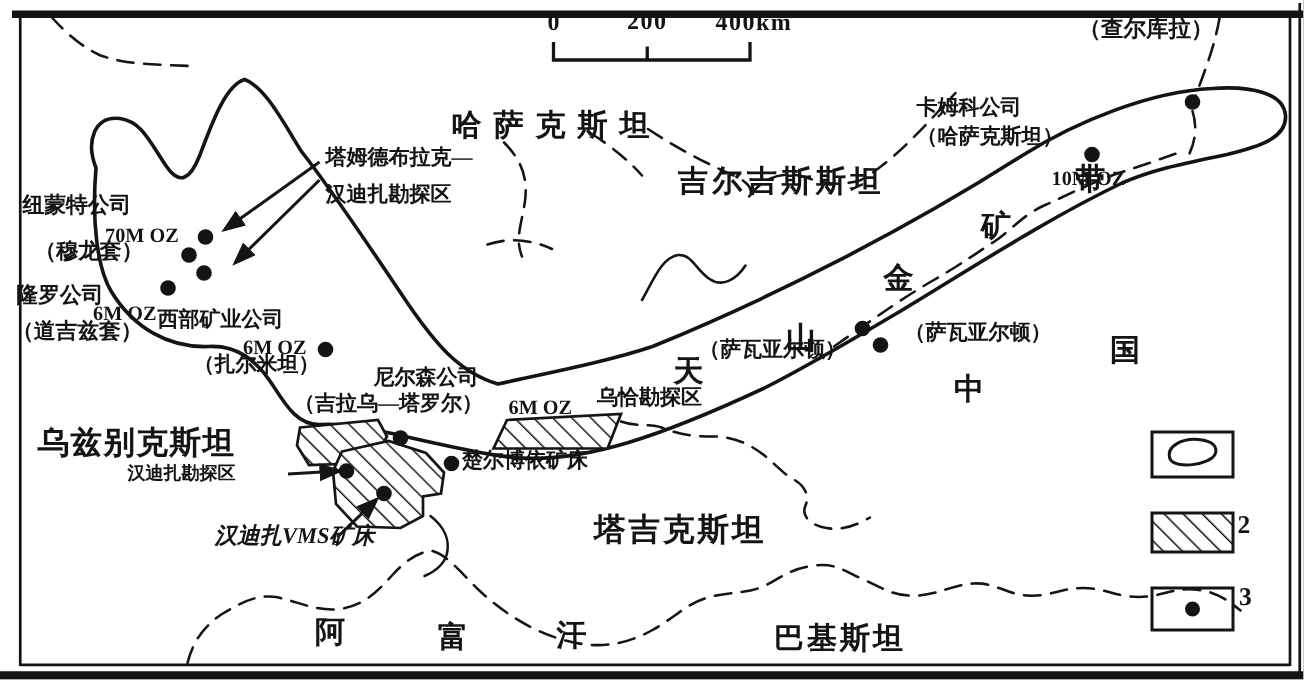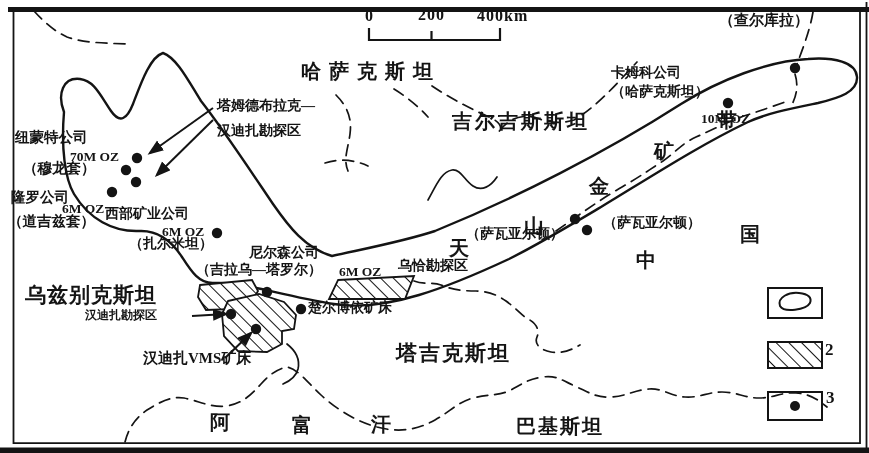--- a/index.html
+++ b/index.html
@@ -107,21 +107,21 @@
   </svg>
 
   <div class="lbl scale-num" style="left:365px;top:8px">0</div>
   <div class="lbl scale-num" style="left:418px;top:7px">200</div>
   <div class="lbl scale-num" style="left:477px;top:8px">400km</div>
 
   <div class="lbl legend-num" style="left:825px;top:341px">2</div>
   <div class="lbl legend-num" style="left:826px;top:389px">3</div>
 
   <div id="labels">
-      <div class="lbl country" style="left: 287px; top: 61px; letter-spacing: 8px; padding-left: 14px;">哈萨克斯坦</div>
+      <div class="lbl country" style="left: 287px; top: 74px; letter-spacing: 8px; padding-left: 14px;">哈萨克斯坦</div>
       <div class="lbl country" style="left: 452px; top: 111px; letter-spacing: 3px;">吉尔吉斯斯坦</div>
       <div class="lbl country" style="left: 25px; top: 285px; font-size: 21px; letter-spacing: 1px;">乌兹别克斯坦</div>
       <div class="lbl country" style="left: 372px; top: 343px; font-size: 21px; letter-spacing: 2px; margin-left: 24px;">塔吉克斯坦</div>
       <div class="lbl country" style="left: 516px; top: 416px; letter-spacing: 2px;">巴基斯坦</div>
       <div class="lbl char" style="left: 210px; top: 412px;">阿</div>
       <div class="lbl char" style="left: 292px; top: 415px;">富</div>
       <div class="lbl char" style="left: 371px; top: 414px;">汗</div>
       <div class="lbl char" style="left: 449px; top: 238px;">天</div>
       <div class="lbl char" style="left: 524px; top: 216px;">山</div>
       <div class="lbl char" style="left: 589px; top: 176px;">金</div>
@@ -139,21 +139,21 @@
       <div class="lbl site" style="left: 162px; top: 225px;">6M OZ</div>
       <div class="lbl site" style="left: 129px; top: 237px; font-size: 14px;">（扎尔米坦）</div>
       <div class="lbl site" style="left: 217px; top: 99px; font-size: 14px;">塔姆德布拉克—</div>
       <div class="lbl site" style="left: 217px; top: 124px; font-size: 14px;">汉迪扎勘探区</div>
       <div class="lbl site" style="left: 249px; top: 246px; font-size: 14px;">尼尔森公司</div>
       <div class="lbl site" style="left: 196px; top: 263px; font-size: 14px;">（吉拉乌—塔罗尔）</div>
       <div class="lbl site" style="left: 339px; top: 265px;">6M OZ</div>
       <div class="lbl site" style="left: 398px; top: 259px; font-size: 14px;">乌恰勘探区</div>
       <div class="lbl site" style="left: 308px; top: 301px; font-size: 14px;">楚尔博依矿床</div>
       <div class="lbl site" style="left: 85px; top: 309px; font-size: 12px;">汉迪扎勘探区</div>
-      <div class="lbl site" style="left: 143px; top: 351px; font-size: 15px;">汉迪扎VMS矿床</div>
+      <div class="lbl site" style="left: 143px; top: 351px; font-size: 15px; font-style: italic;">汉迪扎VMS矿床</div>
       <div class="lbl site" style="left: 611px; top: 66px; font-size: 14px;">卡姆科公司</div>
       <div class="lbl site" style="left: 701px; top: 69px; margin-top: 43px;">10M OZ</div>
       <div class="lbl site" style="left: 611px; top: 85px; font-size: 14px;">（哈萨克斯坦）</div>
       <div class="lbl site" style="left: 719px; top: 13px; font-size: 15px;">（查尔库拉）</div>
       <div class="lbl site" style="left: 466px; top: 227px; font-size: 14px;">（萨瓦亚尔顿）</div>
       <div class="lbl site" style="left: 603px; top: 216px; font-size: 14px;">（萨瓦亚尔顿）</div>
     </div>
 
 </div>
 

